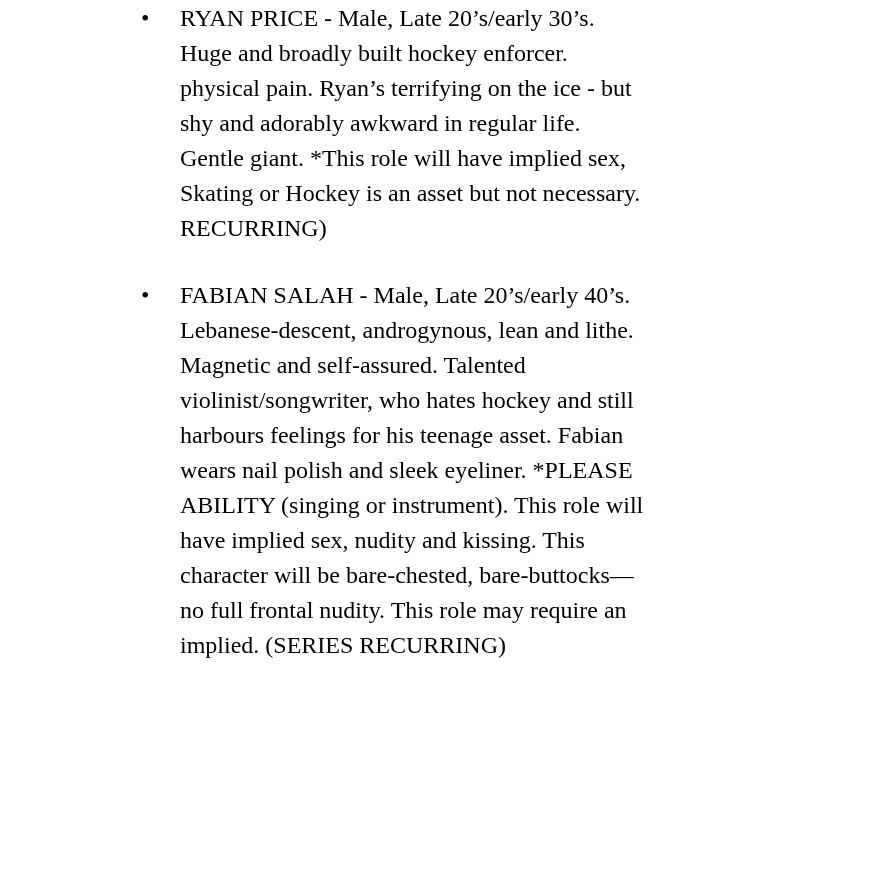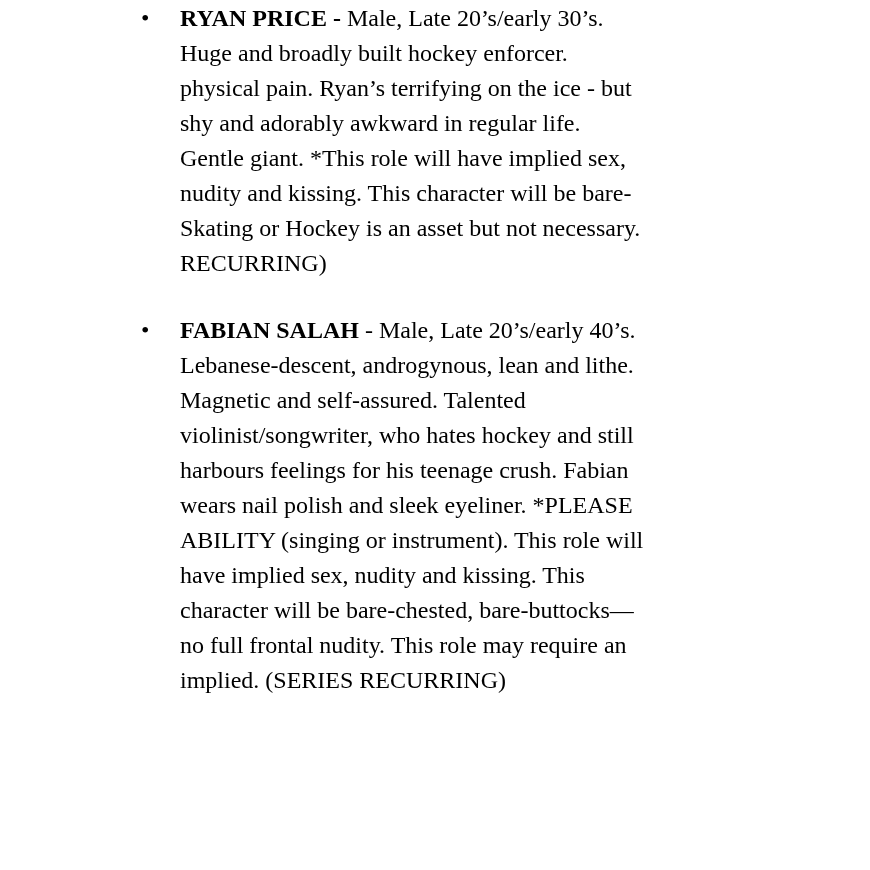--- a/index.html
+++ b/index.html
@@ -33,48 +33,47 @@
     position: absolute;
     left: 141px;
     top: 0;
     font-size: 24px;
     line-height: 35px;
   }
   .line {
     white-space: nowrap;
   }
   .bold {
-    font-weight: bold;
+    font-weight: normal;
     text-align: right;
   }
 </style>
 </head>
 <body>
 
 <main class="page">
 
   <section class="bullet-item">
     <span class="bullet-marker">•</span>
     <div class="line"><span class="bold">RYAN PRICE -</span><span> Male, Late 20’s/early 30’s.</span></div>
     <div class="line">Huge and broadly built hockey enforcer.</div>
     <div class="line">physical pain. Ryan’s terrifying on the ice - but</div>
     <div class="line">shy and adorably awkward in regular life.</div>
     <div class="line">Gentle giant. *This role will have implied sex,</div>
-    <div class="line">nudity and kissing. This character will be bare-</div>
     <div class="line">Skating or Hockey is an asset but not necessary.</div>
     <div class="line">RECURRING)</div>
   </section>
 
   <section class="bullet-item">
     <span class="bullet-marker">•</span>
     <div class="line"><span class="bold">FABIAN SALAH</span><span> - Male, Late 20’s/early 40’s.</span></div>
     <div class="line">Lebanese-descent, androgynous, lean and lithe.</div>
     <div class="line">Magnetic and self-assured. Talented</div>
     <div class="line">violinist/songwriter, who hates hockey and still</div>
-    <div class="line">harbours feelings for his teenage crush. Fabian</div>
+    <div class="line">harbours feelings for his teenage asset. Fabian</div>
     <div class="line">wears nail polish and sleek eyeliner. *PLEASE</div>
     <div class="line">ABILITY (singing or instrument). This role will</div>
     <div class="line">have implied sex, nudity and kissing. This</div>
     <div class="line">character will be bare-chested, bare-buttocks—</div>
     <div class="line">no full frontal nudity. This role may require an</div>
     <div class="line">implied. (SERIES RECURRING)</div>
   </section>
 
 </main>
 

